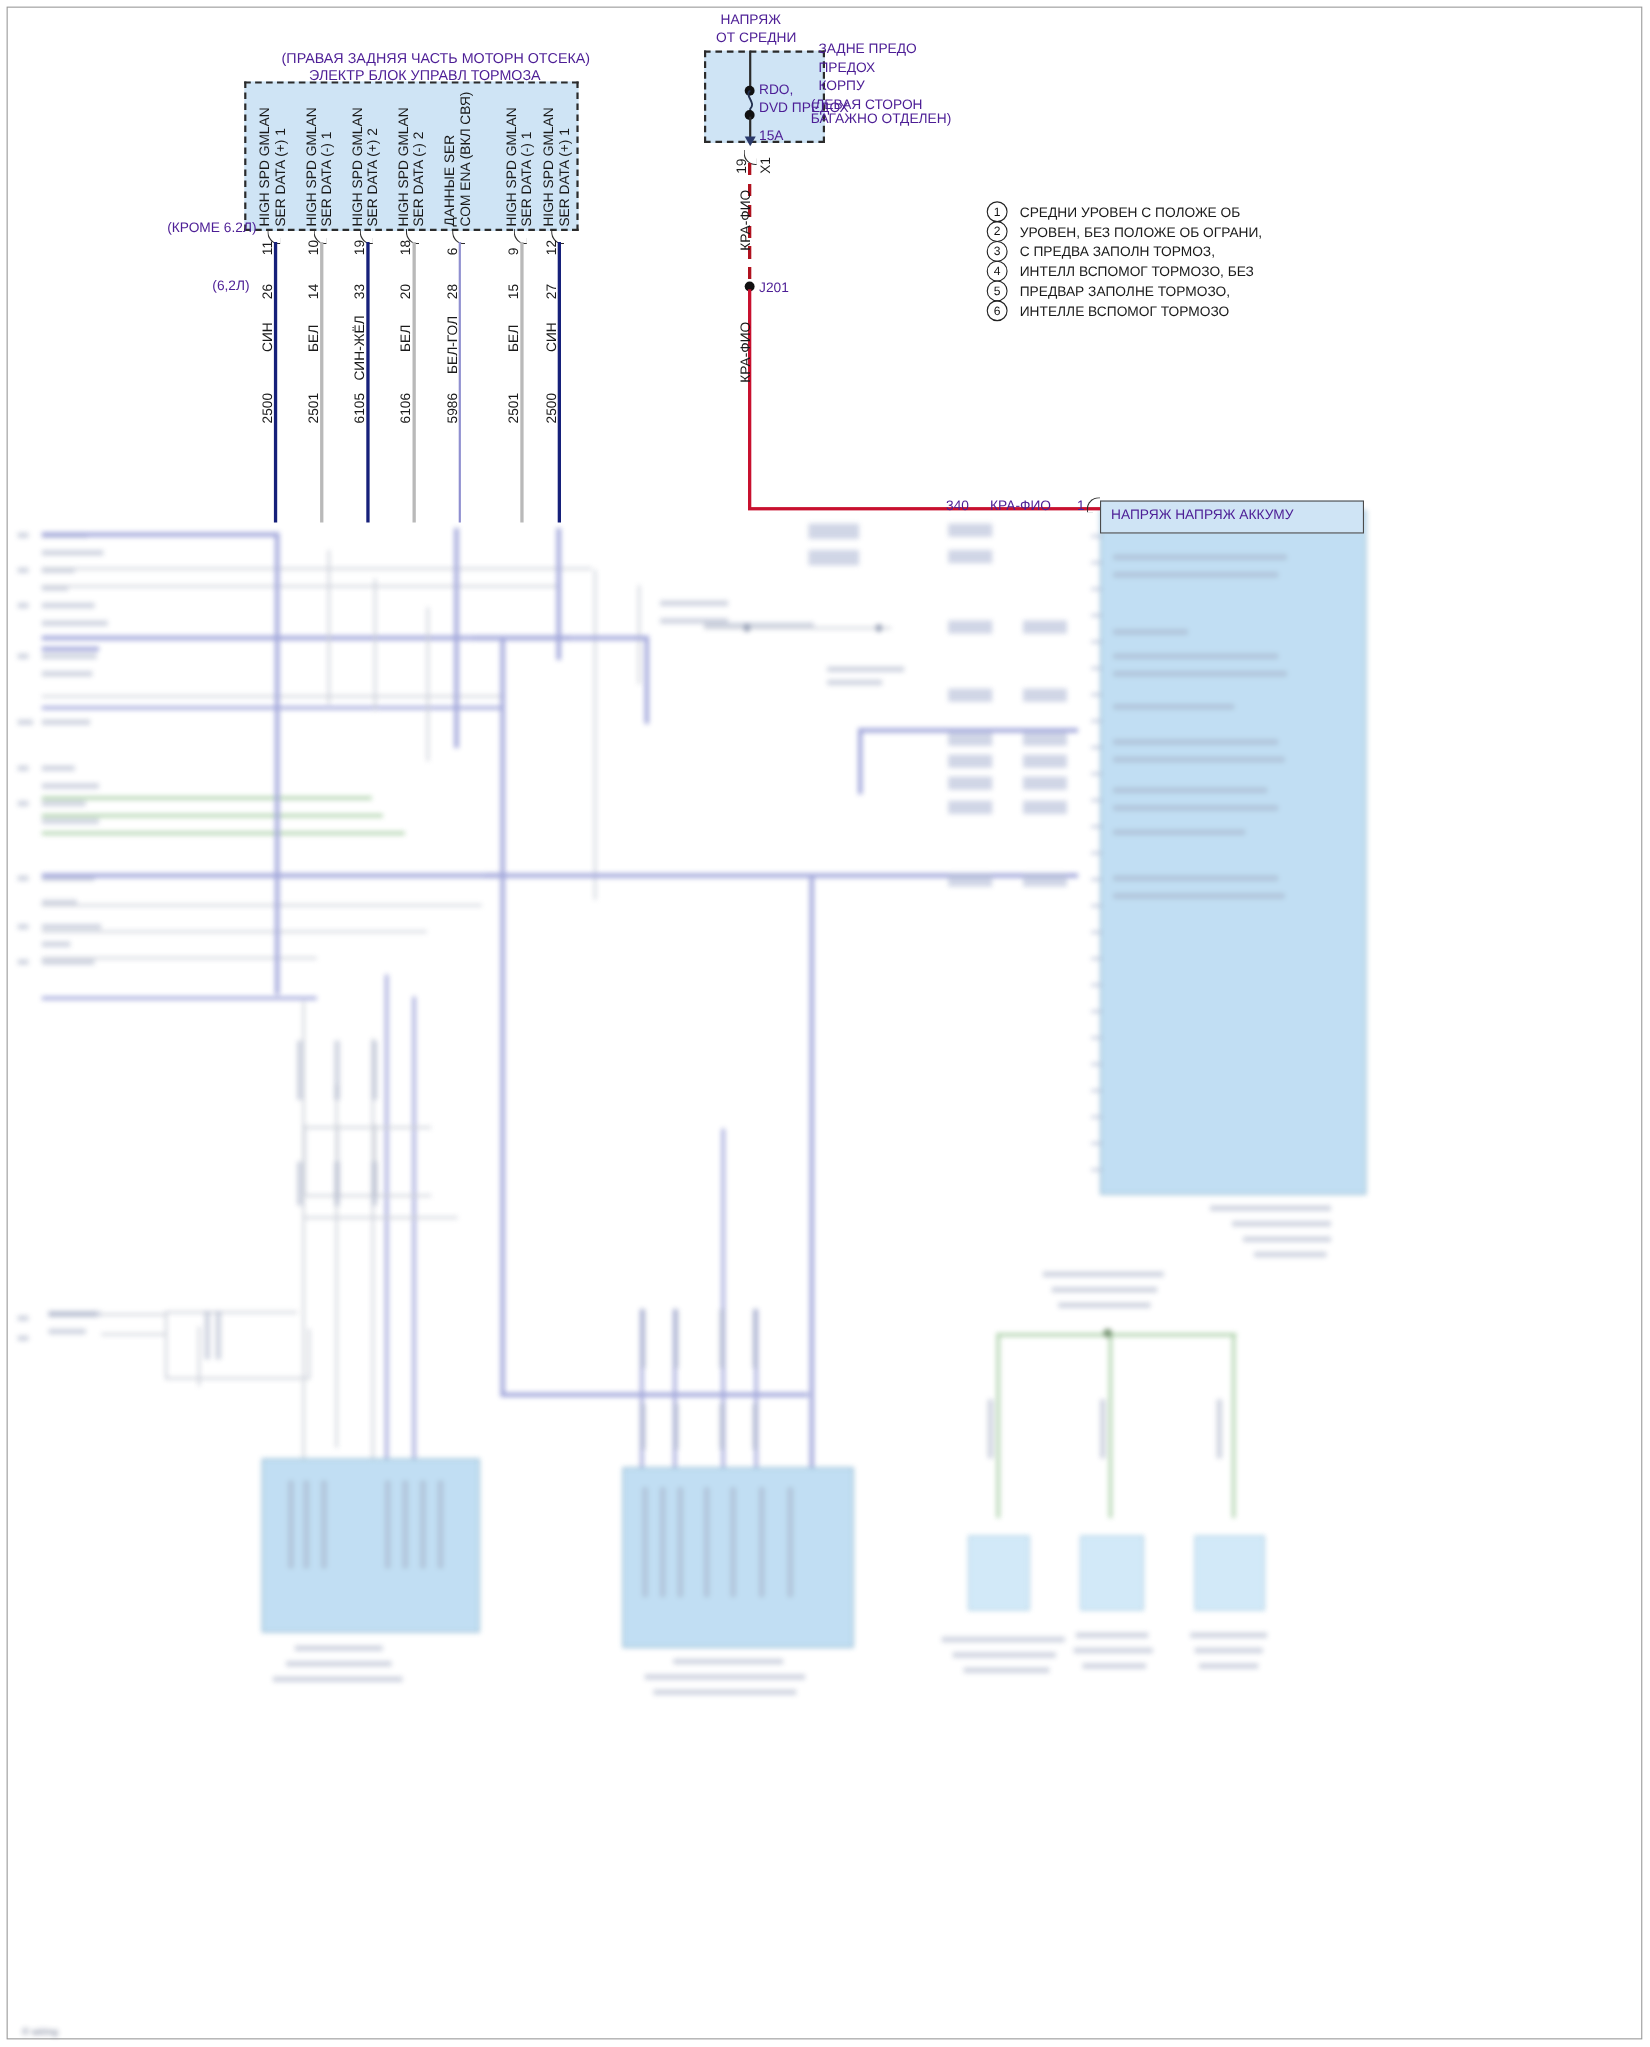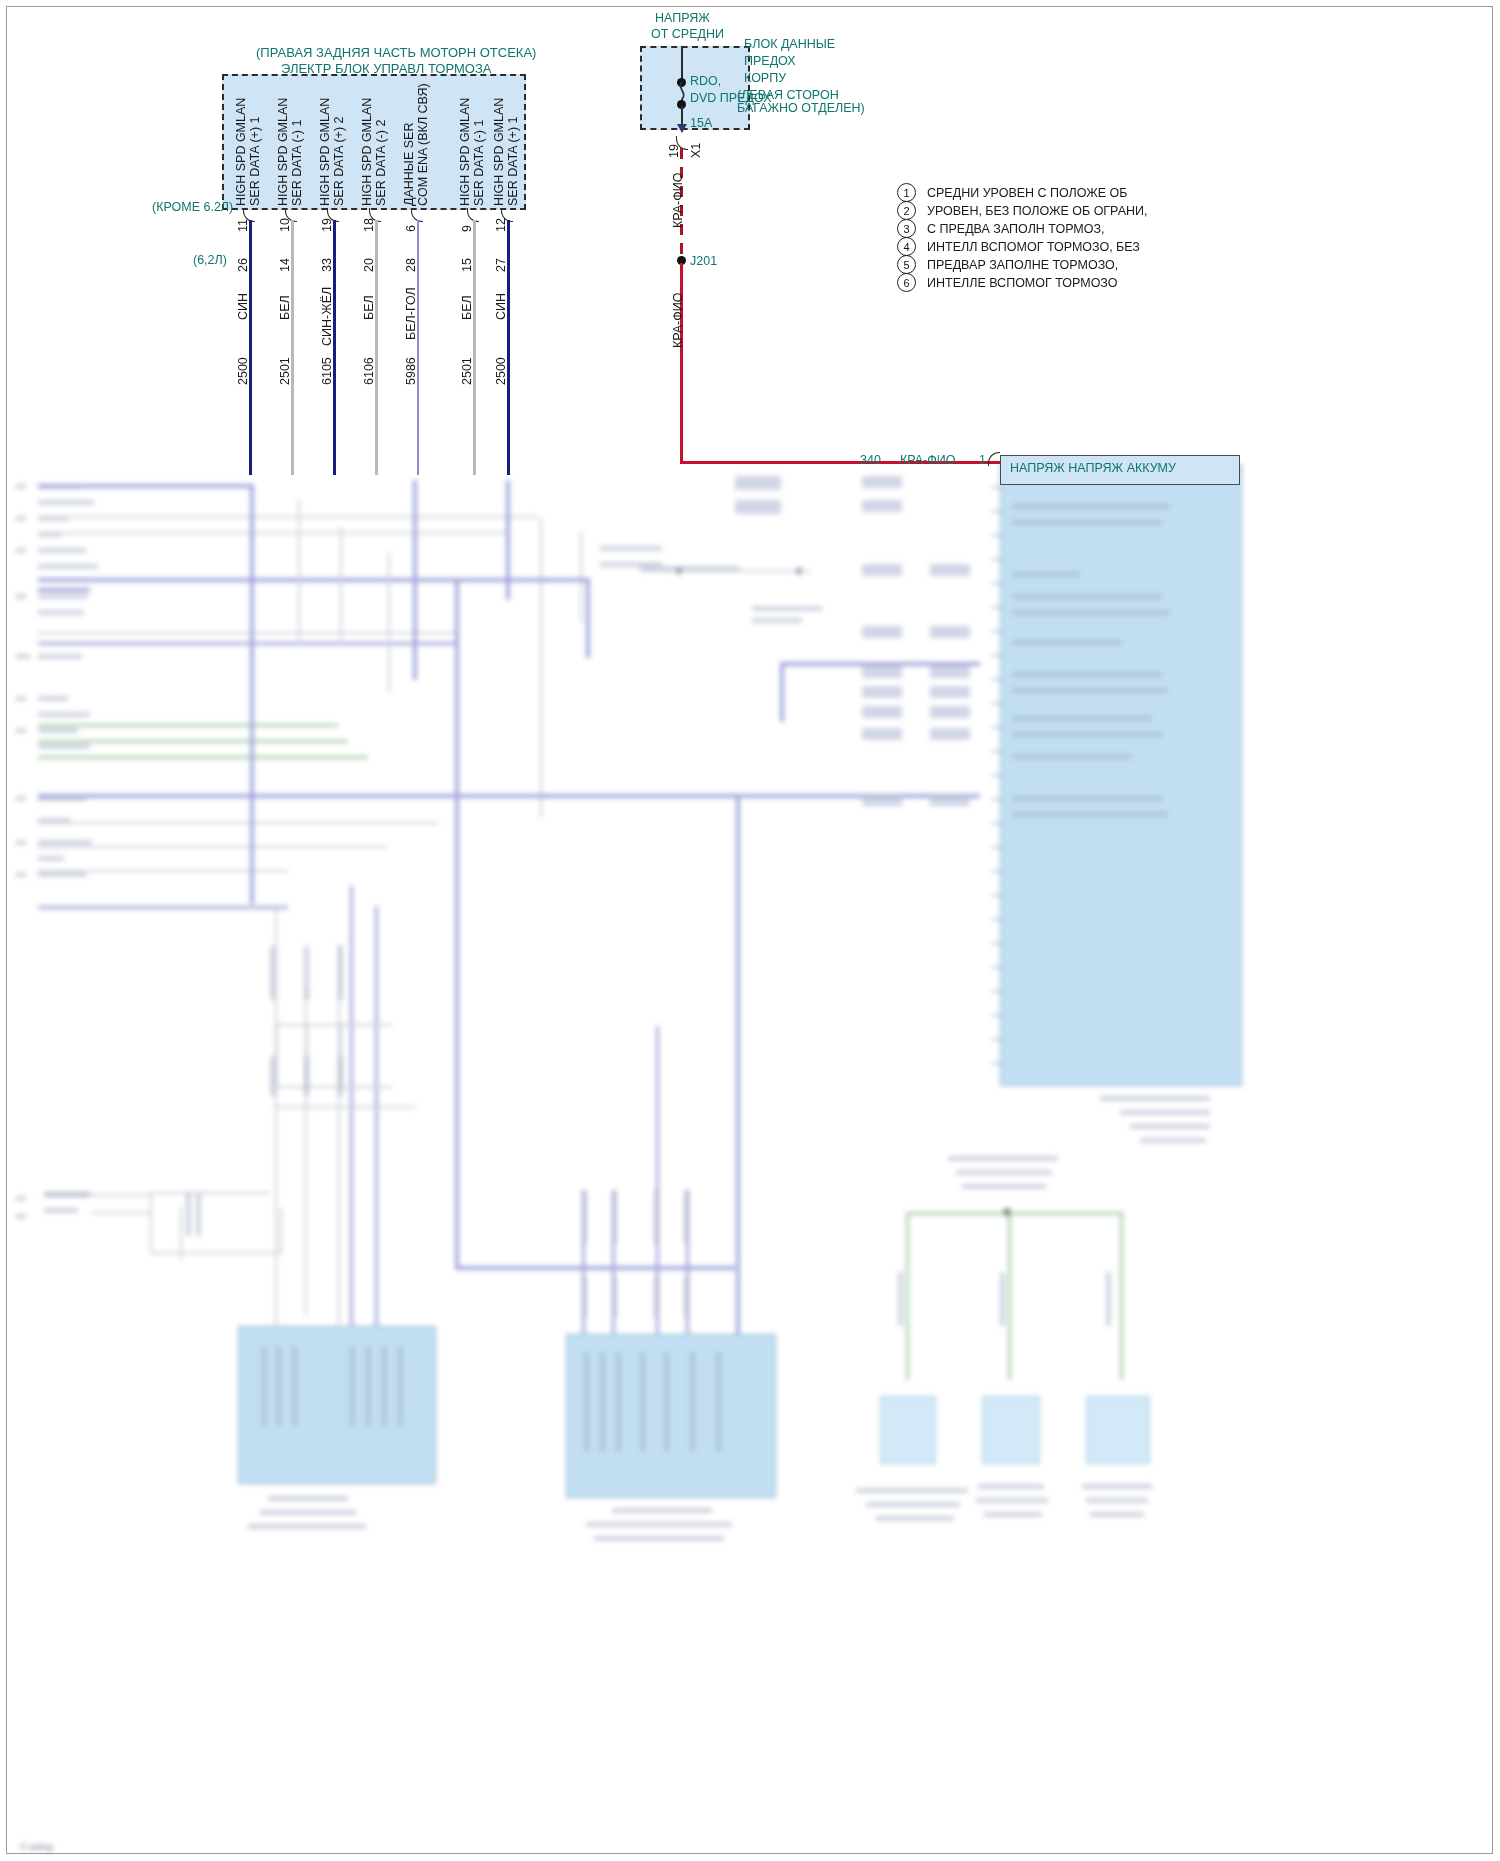--- a/index.html
+++ b/index.html
@@ -3,21 +3,21 @@
 <meta charset="utf-8">
 <style>
   html,body{margin:0;padding:0;background:#ffffff;}
   body{font-family:"Liberation Sans", sans-serif;}
   #page{position:relative;width:1500px;height:1861px;background:#ffffff;overflow:hidden;}
 
   
   #sheet{position:absolute;left:6px;top:6px;width:1487px;height:1848px;border:1px solid #9a9a9a;box-sizing:border-box;background:#fff;}
 
   .abs{position:absolute;}
-  .txt{position:absolute;font-size:12.5px;color:#0f766e;white-space:nowrap;line-height:1.15;}
+  .txt{position:absolute;font-size:12.5px;color:#4c1d95;white-space:nowrap;line-height:1.15;}
   .vtxt{position:absolute;font-size:12.5px;color:#1a1a1a;white-space:nowrap;
         transform-origin:0 0;transform:rotate(-90deg);}
   .vnum{position:absolute;font-size:12.5px;color:#1a1a1a;white-space:nowrap;
         transform-origin:0 0;transform:rotate(-90deg);}
 
   
   .modbox{position:absolute;background:#cfe4f5;border:2px dashed #2b2b2b;box-sizing:border-box;}
   .solidbox{position:absolute;background:#cfe4f5;border:1px solid #4b4b4b;box-sizing:border-box;}
 
   
@@ -390,21 +390,21 @@
     </svg>
   </div>
   <div class="dot" style="left:677px;top:100px;"></div>
   <div class="wire w-dk" style="left:681px;top:106px;width:1.6px;height:22px;"></div>
   <div class="arrowhead" style="left:677px;top:124px;"></div>
 
   <div class="txt" style="left:690px;top:74px;">RDO,</div>
   <div class="txt" style="left:690px;top:91px;">DVD ПРЕДОХ</div>
   <div class="txt" style="left:690px;top:116px;">15A</div>
 
-  <div class="txt" style="left:744px;top:37px;">БЛОК ДАННЫЕ</div>
+  <div class="txt" style="left:744px;top:37px;">ЗАДНЕ ПРЕДО</div>
   <div class="txt" style="left:744px;top:54px;">ПРЕДОХ</div>
   <div class="txt" style="left:744px;top:71px;">КОРПУ</div>
   <div class="txt" style="left:737px;top:88px;">(ЛЕВАЯ СТОРОН</div>
   <div class="txt" style="left:737px;top:101px;">БАГАЖНО ОТДЕЛЕН)</div>
 
   <div class="hook" style="left:676px;top:136px;"></div>
   <div class="vnum" style="left:667px;top:158px;">19</div>
   <div class="vnum" style="left:689px;top:158px;">X1</div>
 
   <div class="dash-red" style="left:680px;top:148px;height:110px;"></div>

